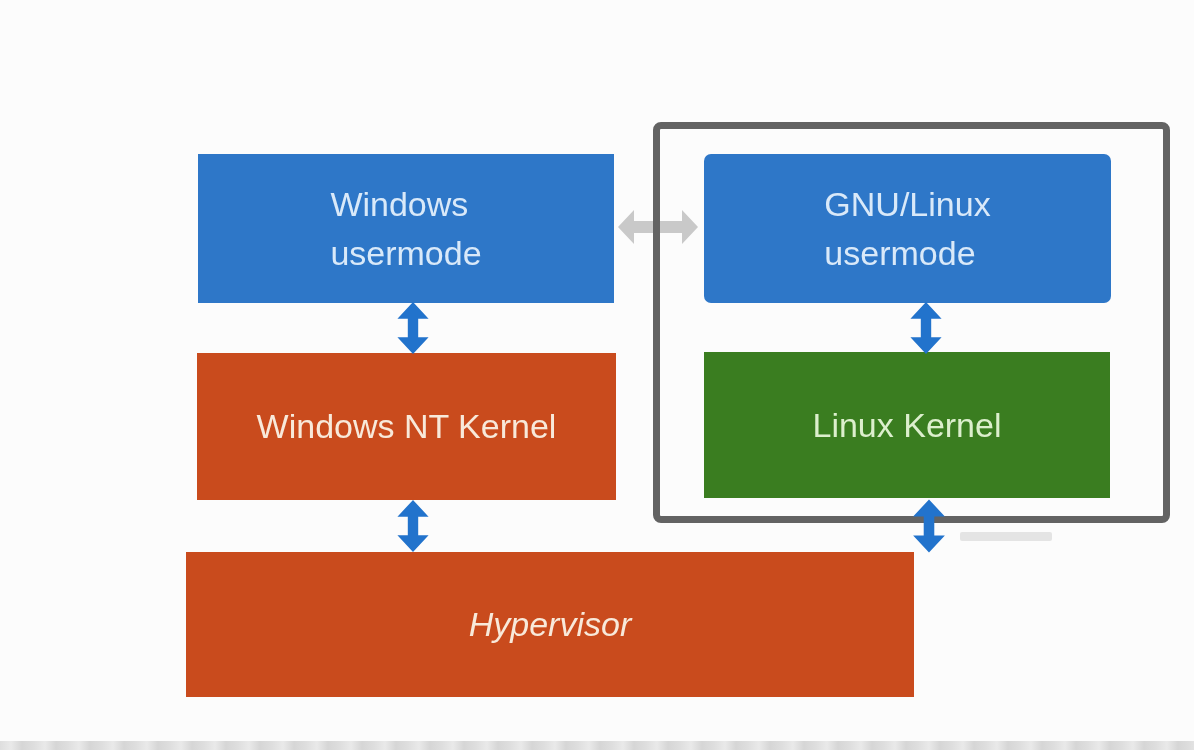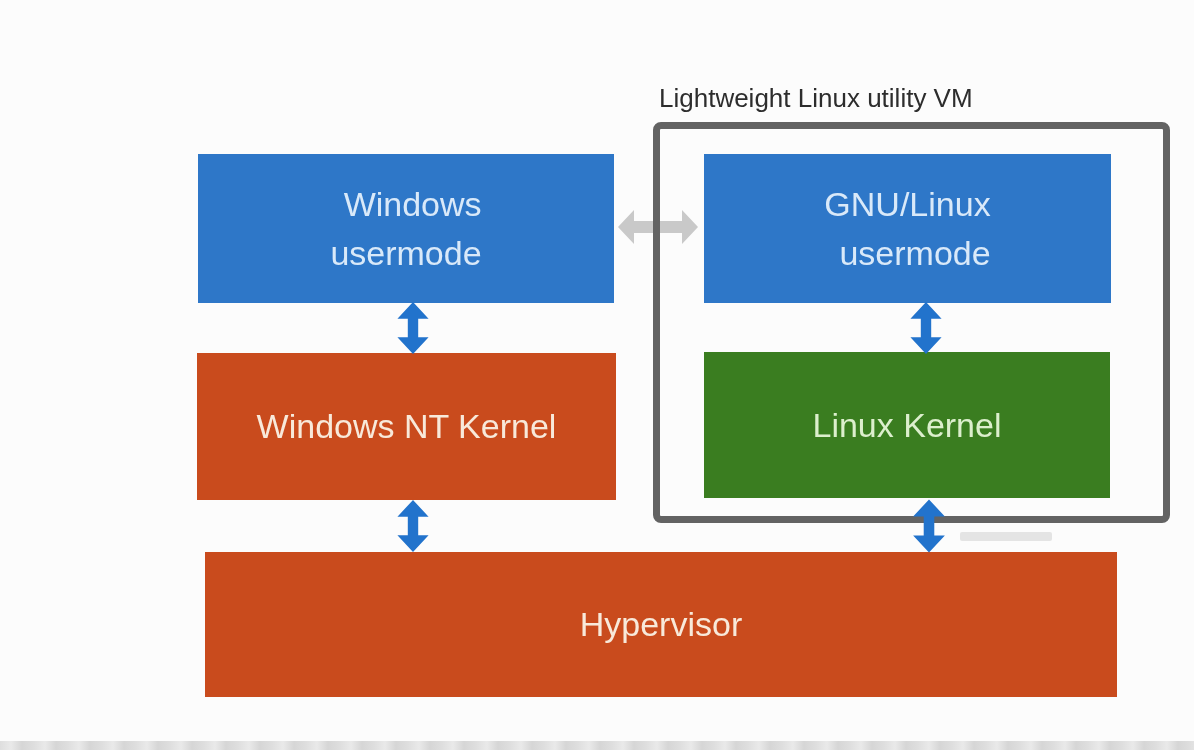--- a/index.html
+++ b/index.html
@@ -41,51 +41,53 @@
     border: 7px solid var(--vm_border, #636363);
     border-radius: 8px;
     background: transparent;
     z-index: 2;
   }
   .box {
     position: absolute;
     display: flex;
     align-items: center;
     justify-content: center;
-    text-align: right;
+    text-align: left;
     white-space: pre-line;
     font-size: 34px;
     font-weight: 400;
     line-height: 1.42;
     z-index: 3;
   }
   .box-windows-usermode {
     left: 198px; top: 154px; width: 416px; height: 149px;
     background: var(--box_blue, #2e77c8);
     color: var(--box_text_blue, #d9e9f9);
   }
   .box-gnu-linux-usermode {
     left: 704px; top: 154px; width: 407px; height: 149px;
     background: var(--box_blue, #2e77c8);
     color: var(--box_text_blue, #d9e9f9);
+    border-radius: 7px;
   }
   .box-windows-nt-kernel {
     left: 197px; top: 353px; width: 419px; height: 147px;
     background: var(--box_orange, #c94b1d);
     color: var(--box_text_orange, #f8e9da);
   }
   .box-linux-kernel {
     left: 704px; top: 352px; width: 406px; height: 146px;
     background: var(--box_green, #3a7d20);
     color: var(--box_text_green, #dcefcd);
   }
   .box-hypervisor {
-    left: 205px; top: 552px; width: 912px; height: 145px;
+    left: 186px; top: 552px; width: 728px; height: 145px;
     background: var(--box_orange, #c94b1d);
     color: var(--box_text_orange, #f8e9da);
+    font-style: italic;
   }
   .arrow {
     position: absolute;
     display: block;
   }
   .arrow-v { z-index: 4; }
   .arrow-v path { fill: var(--arrow_blue, #2273cc); }
   .arrow-h { z-index: 1; }
   .arrow-h path { fill: var(--arrow_gray, #c9c9c9); }
   .arrow-left-upper  { left: 395px; top: 301px; }
@@ -119,21 +121,20 @@
     opacity: 0.85;
     z-index: 5;
   }
 </style>
 </head>
 <body>
 
 <div id="stage">
 
 
-  <div class="vm-label">Lightweight Linux utility VM</div>
 
   <div class="vm-boundary"></div>
 
   <svg class="arrow arrow-h arrow-usermode-link" width="82" height="40" viewBox="0 0 82 40">
     <path d="M1 20 L17 3 L17 14 L65 14 L65 3 L81 20 L65 37 L65 26 L17 26 L17 37 Z"></path>
   </svg>
 
   <div class="box box-windows-usermode">Windows
 usermode</div>
 

